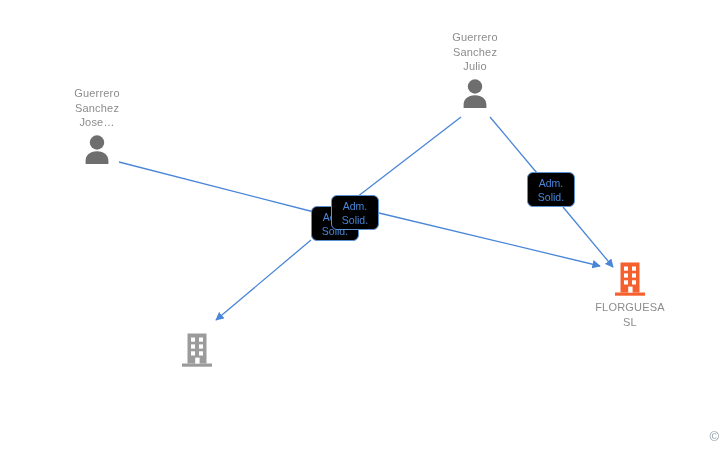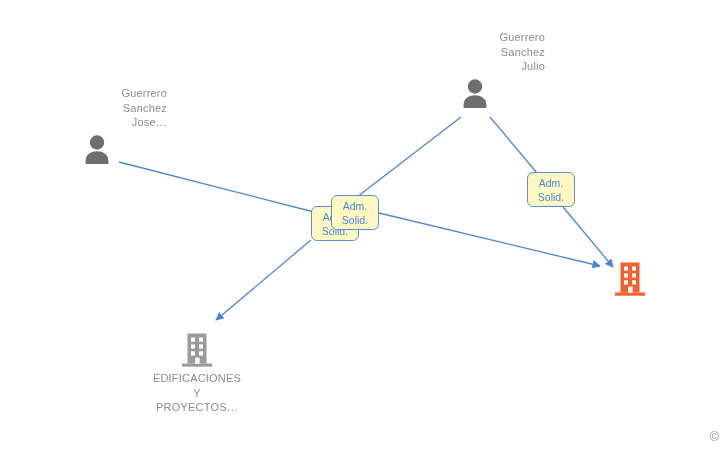--- a/index.html
+++ b/index.html
@@ -39,28 +39,28 @@
     line-height: 0;
   }
   .node .caption {
     display: block;
     font-size: 11px;
     line-height: 14.5px;
     letter-spacing: .2px;
     color: #8c8c8c;
     white-space: pre-line;
   }
-  .node.person .caption { margin-bottom: 4px; text-align: right; }
+  .node.person .caption { margin-bottom: 4px; }
   .node.company .caption { margin-top: 3px; }
 
   
   .rel-label {
     position: absolute;
     box-sizing: border-box;
-    background: #fef9c3;
+    background: #000000;
     border: 1.6px solid #5b92d6;
     border-radius: 6px;
     color: #4a86d8;
     font-size: 10.5px;
     line-height: 14px;
     text-align: center;
     padding: 3px 4px 4px;
     white-space: pre-line;
     z-index: 5;
   }
@@ -151,41 +151,40 @@
           <rect x="11" y="5.5" width="4" height="4.2"></rect>
           <rect x="19" y="5.5" width="4" height="4.2"></rect>
           <rect x="11" y="12.4" width="4" height="4.2"></rect>
           <rect x="19" y="12.4" width="4" height="4.2"></rect>
           <rect x="11" y="19.3" width="4" height="4.2"></rect>
           <rect x="19" y="19.3" width="4" height="4.2"></rect>
           <rect x="15.2" y="25.6" width="4.4" height="6"></rect>
         </g>
       </svg>
     </span>
-    <span class="caption">EDIFICACIONES
-Y
-PROYECTOS…</span>
   </div>
 
   <div class="node company" style="left:630px; top:261px;">
     <span class="glyph">
       <svg width="34" height="36" viewBox="0 0 34 36" xmlns="http://www.w3.org/2000/svg">
         <rect x="7.5" y="1.5" width="19" height="30" fill="#f4602e"></rect>
         <rect x="2" y="31.5" width="30" height="3.2" fill="#f4602e"></rect>
         <g fill="#ffffff">
           <rect x="11" y="5.5" width="4" height="4.2"></rect>
           <rect x="19" y="5.5" width="4" height="4.2"></rect>
           <rect x="11" y="12.4" width="4" height="4.2"></rect>
           <rect x="19" y="12.4" width="4" height="4.2"></rect>
           <rect x="11" y="19.3" width="4" height="4.2"></rect>
           <rect x="19" y="19.3" width="4" height="4.2"></rect>
           <rect x="15.2" y="25.6" width="4.4" height="6"></rect>
         </g>
       </svg>
     </span>
+    <span class="caption">FLORGUESA
+SL</span>
   </div>
 
   <div class="rel-label" style="left:311px; top:206px; width:48px; height:35px; z-index:4;">Adm.
 Solid.</div>
 
   <div class="rel-label" style="left:331px; top:195px; width:48px; height:35px; z-index:5;">Adm.
 Solid.</div>
 
   <div class="rel-label" style="left:527px; top:172px; width:48px; height:35px; z-index:5;">Adm.
 Solid.</div>

